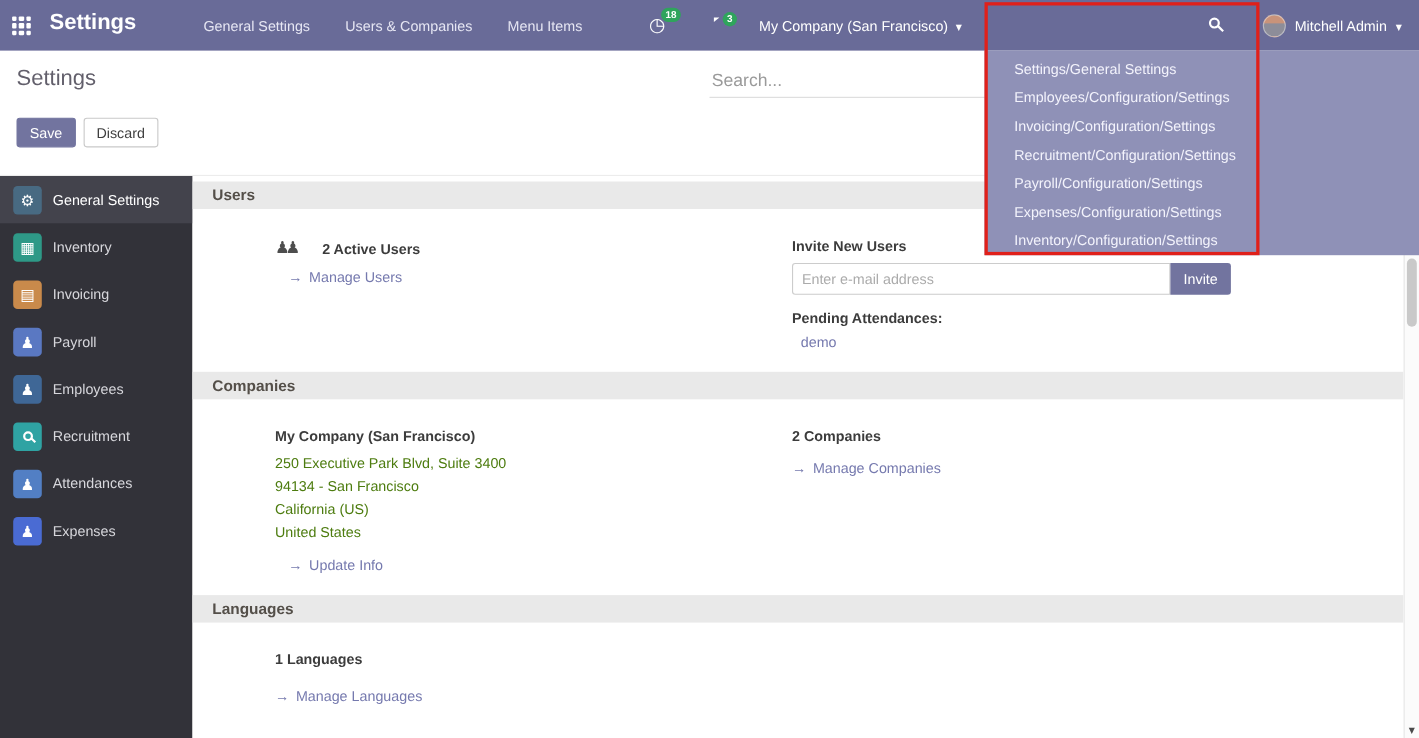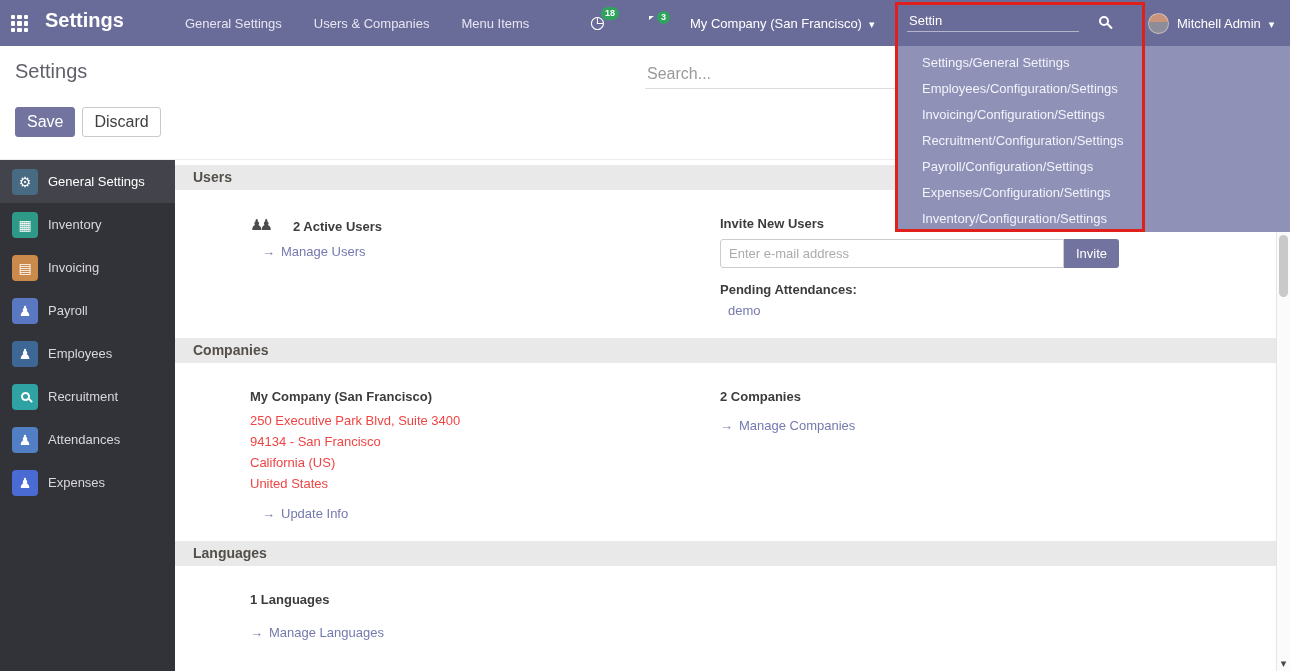--- a/index.html
+++ b/index.html
@@ -40,21 +40,21 @@
     z-index:45;padding-top:4px}
   .res{height:26px;line-height:26px;padding-left:27px;color:#f3f3fc;cursor:pointer;white-space:nowrap}
   .red-box{position:absolute;left:895px;top:2px;width:250px;height:230px;border:3px solid var(--highlight,#e0201a);
     z-index:60;pointer-events:none}
 
   
   .subheader{position:absolute;top:46px;left:0;width:1290px;height:114px;background:#fff;z-index:1;
     border-bottom:1px solid #ececec}
   .breadcrumb{position:absolute;left:15px;top:14px;font-size:20px;color:#625f6b}
   .btn-row{position:absolute;left:15px;top:61px;display:flex;gap:7px}
-  .btn{font-size:16px;padding:5px 11px;border-radius:3px;border:1px solid transparent;cursor:pointer}
+  .btn{font-size:13px;padding:5px 11px;border-radius:3px;border:1px solid transparent;cursor:pointer}
   .btn-primary{background:var(--primary,#72749f);color:#fff;border-color:var(--primary,#72749f)}
   .btn-default{background:#fff;color:#3f3f3f;border-color:#c9c9c9}
   .content-search{position:absolute;left:645px;top:14px;width:490px}
   .content-search input{width:100%;border:none;outline:none;border-bottom:1px solid #dcdcdc;
     padding:5px 2px;font-size:16px;color:#555}
   .content-search input::placeholder{color:#9a9a9a}
 
   
   .sidebar{position:absolute;left:0;top:160px;bottom:0;width:175px;background:var(--sidebar,#323239);z-index:2}
   .side-item{height:43px;display:flex;align-items:center;gap:10px;padding-left:12px;color:#d7d7dc;cursor:pointer}
@@ -66,21 +66,21 @@
 
   
   .content{position:absolute;left:175px;top:160px;right:14px;bottom:0;background:#fff;overflow:hidden;
     padding-top:5px;z-index:2}
   .section-bar{height:25px;line-height:25px;background:var(--section-bar,#e9e9e9);font-weight:bold;
     font-size:14px;color:#544f49;padding-left:18px;margin-bottom:26px}
   .section-body{display:grid;grid-template-columns:470px 1fr;padding-left:75px;margin-bottom:20px}
   .bold{font-weight:bold;color:#3c3c3c}
   .link{display:inline-flex;align-items:flex-end;gap:6px;color:var(--link,#7579ae);cursor:pointer}
   .arrow:before{content:"→";font-weight:bold}
-  .muted{color:#ef4444;line-height:21px}
+  .muted{color:#4d7c0f;line-height:21px}
   .users-glyph:before{content:"♟♟";letter-spacing:-4px;color:#4d4d4d;font-size:15px}
   .icon-row{display:flex;align-items:flex-end;gap:24px}
   .ml12{margin-left:12px}.mt10{margin-top:10px}.mt12{margin-top:12px}.mt14{margin-top:14px}.mt18{margin-top:18px}.mt6{margin-top:6px}
   .invite-row{display:flex;margin-top:8px}
   .invite-row input{width:344px;height:29px;border:1px solid #ccc;border-radius:3px 0 0 3px;padding:0 8px;
     font-size:13px;color:#555;outline:none}
   .invite-row input::placeholder{color:#ababab}
   .invite-row button{height:29px;padding:0 12px;background:var(--primary,#72749f);color:#fff;border:none;
     border-radius:0 3px 3px 0;font-size:13px;font-weight:normal;cursor:pointer}
   .demo-link{color:var(--link,#7579ae);cursor:pointer;margin:6px 0 0 8px;display:inline-block}
@@ -121,21 +121,20 @@
   <div class="tray-item tray-chat">
     <span class="bubble"></span>
     <span class="badge">3</span>
   </div>
   <div class="tray-item tray-company">
     <span>My Company (San Francisco)</span>
     <span class="caret"></span>
   </div>
 
   <div class="topbar-search">
-    <input type="text" value="Settin" style="">
     <span class="mag"></span>
   </div>
 
   <div class="tray-item tray-user">
     <span class="avatar"></span>
     <span class="uname">Mitchell Admin</span>
     <span class="caret"></span>
   </div>
 </div>
 

